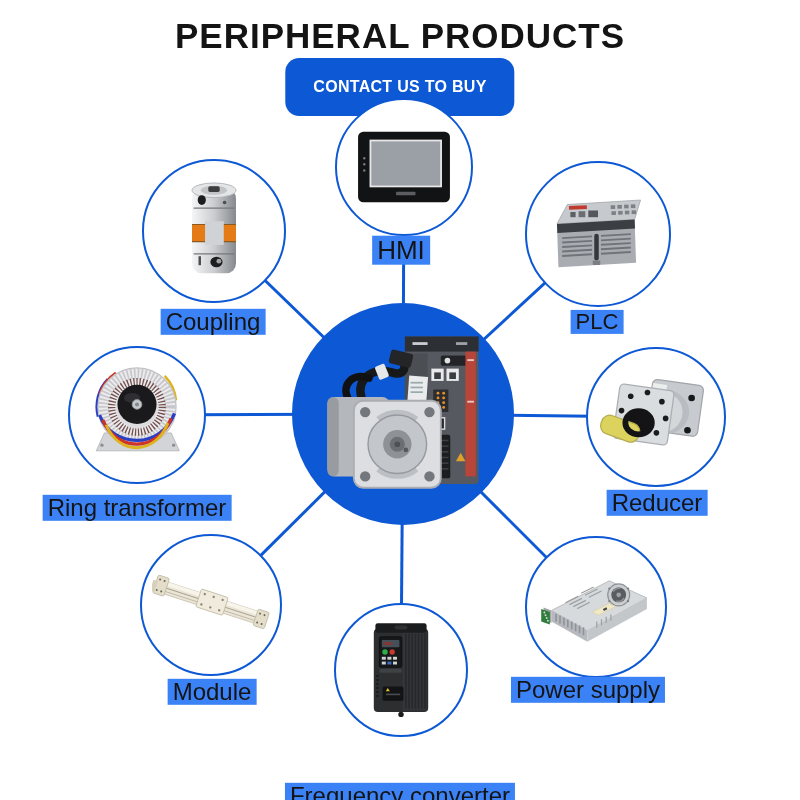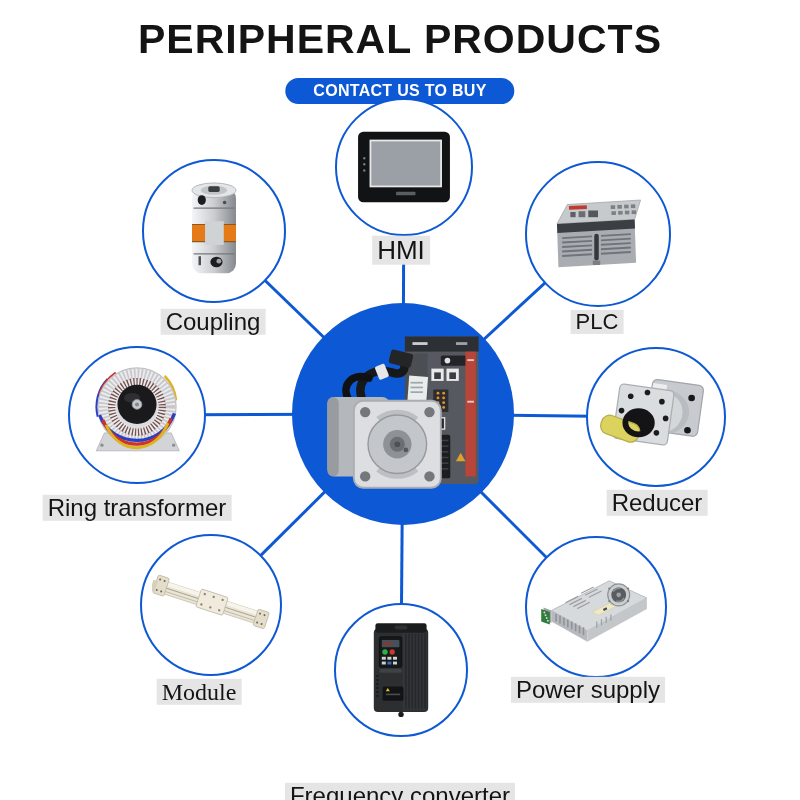--- a/index.html
+++ b/index.html
@@ -6,55 +6,55 @@
     --blue:#0d58d4;
     --ink:#141414;
   }
   html,body{margin:0;padding:0;background:#fff;}
   #canvas{
     position:relative;width:800px;height:800px;background:#fff;overflow:hidden;
     font-family:"Liberation Sans","DejaVu Sans",sans-serif;
   }
   .page-title{
     position:absolute;top:16px;left:0;width:800px;text-align:center;
-    font-size:41px;font-weight:bold;letter-spacing:1px;color:var(--ink);
+    font-size:35px;font-weight:bold;letter-spacing:1px;color:var(--ink);
   }
   .cta{
     position:absolute;top:58px;left:50%;transform:translateX(-50%);
     background:var(--blue);color:#fff;border:none;border-radius:14px;
     font-family:inherit;font-size:16px;font-weight:bold;letter-spacing:.3px;
-    padding:4px 28px;line-height:18px;cursor:pointer;white-space:nowrap;margin-top:20px;
+    padding:20px 28px;line-height:18px;cursor:pointer;white-space:nowrap;
   }
   #wires{position:absolute;left:0;top:0;width:800px;height:800px;}
   .node{
     position:absolute;border-radius:50%;background:#fff;
     border:2.5px solid var(--blue);box-sizing:border-box;
     display:flex;align-items:center;justify-content:center;
   }
   .node svg{display:block;}
   .n-center{left:292px;top:303px;width:222px;height:222px;background:var(--blue);border:none;}
   .n-hmi{left:335px;top:98px;width:138px;height:138px;}
   .n-plc{left:525px;top:161px;width:146px;height:146px;}
   .n-reducer{left:586px;top:347px;width:140px;height:140px;}
   .n-power{left:525px;top:536px;width:142px;height:142px;}
   .n-freq{left:334px;top:603px;width:134px;height:134px;}
   .n-module{left:140px;top:534px;width:142px;height:142px;}
   .n-ring{left:68px;top:346px;width:138px;height:138px;}
   .n-coupling{left:142px;top:159px;width:144px;height:144px;}
   .lbl{
     position:absolute;transform:translate(-50%,-50%);
-    font-size:24px;color:var(--ink);background:#e5e5e5;padding:0 5px;
+    font-size:24px;color:var(--ink);background:#3b82f6;padding:0 5px;
     white-space:nowrap;line-height:1.1;
   }
   .l-hmi{left:401px;top:250px;font-size:26px;}
   .l-coupling{left:213px;top:322px;}
   .l-plc{left:597px;top:322px;font-size:22px;}
   .l-ring{left:137px;top:508px;}
   .l-reducer{left:657px;top:503px;}
-  .l-module{left:199px;top:692px;font-family:Liberation Serif, serif;}
+  .l-module{left:212px;top:692px;}
   .l-power{left:588px;top:690px;}
   .l-freq{left:400px;top:762px;margin-top:34px;}
 </style>
 </head>
 <body>
 
 <div id="canvas">
 
   <div class="page-title">PERIPHERAL PRODUCTS</div>
   <button class="cta">CONTACT US TO BUY</button>

